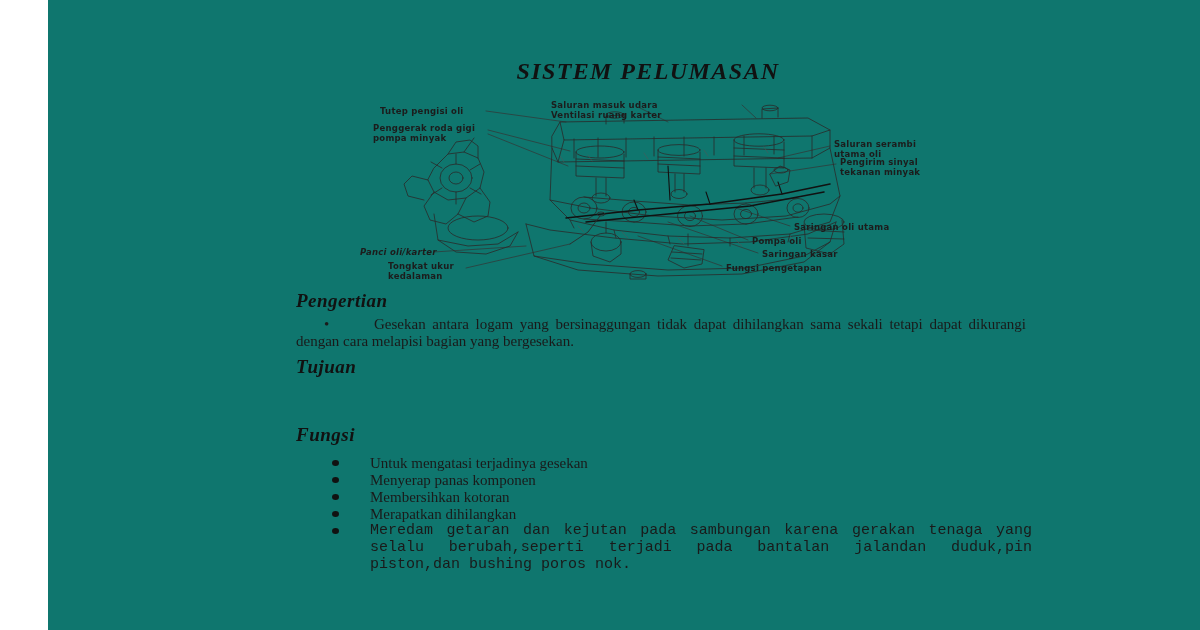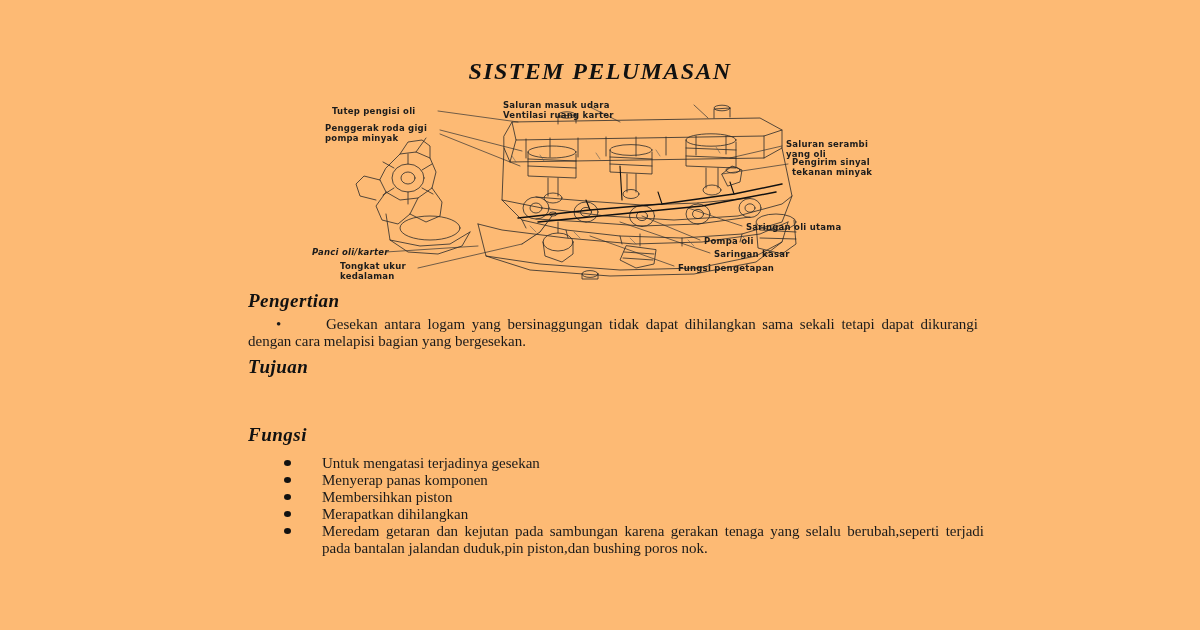--- a/index.html
+++ b/index.html
@@ -12,21 +12,22 @@
     height: 630px;
     overflow: hidden;
     font-family: "Liberation Serif", "DejaVu Serif", serif;
     color: #1a1a1a;
     position: relative;
   }
 
   .page {
     position: absolute;
     inset: 0;
-    background: #fdba74;
+    background: #0f766e;
+    margin-left: 48px;
   }
 
   
   .doc-title {
     position: absolute;
     left: 0;
     top: 58px;
     width: 1200px;
     text-align: center;
     font-weight: bold;
@@ -121,21 +122,21 @@
   }
   .fungsi-list li .dot {
     position: absolute;
     left: 0;
     top: 5px;
     width: 7px;
     height: 6px;
     background: #111;
     border-radius: 50%;
   }
-  .fungsi-list li.multiline { text-align: justify; }
+  .fungsi-list li.multiline { text-align: justify; font-family: Liberation Mono, monospace; }
 </style>
 </head>
 <body>
 
 <div class="page">
 
   <div class="doc-title">SISTEM PELUMASAN</div>
 
   <div class="figure">
     <svg viewBox="0 0 640 188" xmlns="http://www.w3.org/2000/svg">
@@ -289,39 +290,39 @@
         </g>
       </g>
     </svg>
 
     <div class="fig-label lbl-tutup-pengisi">Tutep pengisi oli</div>
     <div class="fig-label lbl-penggerak">Penggerak roda gigi
 pompa minyak</div>
     <div class="fig-label lbl-saluran-masuk">Saluran masuk udara
 Ventilasi ruang karter</div>
     <div class="fig-label lbl-saluran-serambi">Saluran serambi
-yang oli</div>
+utama oli</div>
     <div class="fig-label lbl-pengirim">Pengirim sinyal
 tekanan minyak</div>
     <div class="fig-label lbl-saringan-utama">Saringan oli utama</div>
     <div class="fig-label lbl-pompa-oli">Pompa oli</div>
     <div class="fig-label lbl-saringan-kasar">Saringan kasar</div>
     <div class="fig-label lbl-tutup-penget">Fungsi pengetapan</div>
     <div class="fig-label lbl-panci">Panci oli/karter</div>
     <div class="fig-label lbl-tongkat">Tongkat ukur
 kedalaman</div>
   </div>
 
   <div class="section-head head-pengertian">Pengertian</div>
   <div class="para para-pengertian"><span class="lead-bullet">•</span><span>Gesekan antara logam yang bersinaggungan tidak dapat dihilangkan sama sekali tetapi dapat dikurangi dengan cara melapisi bagian yang bergesekan.</span></div>
 
   <div class="section-head head-tujuan">Tujuan</div>
 
   <div class="section-head head-fungsi">Fungsi</div>
   <ul class="fungsi-list">
     <li><span class="dot"></span><span>Untuk mengatasi terjadinya gesekan</span></li>
     <li><span class="dot"></span><span>Menyerap panas komponen</span></li>
-    <li><span class="dot"></span><span>Membersihkan piston</span></li>
+    <li><span class="dot"></span><span>Membersihkan kotoran</span></li>
     <li><span class="dot"></span><span>Merapatkan dihilangkan</span></li>
     <li class="multiline"><span class="dot"></span><span>Meredam getaran dan kejutan pada sambungan karena gerakan tenaga yang selalu berubah,seperti terjadi pada bantalan jalandan duduk,pin piston,dan bushing poros nok.</span></li>
   </ul>
 
 </div>
 
 </body></html>

